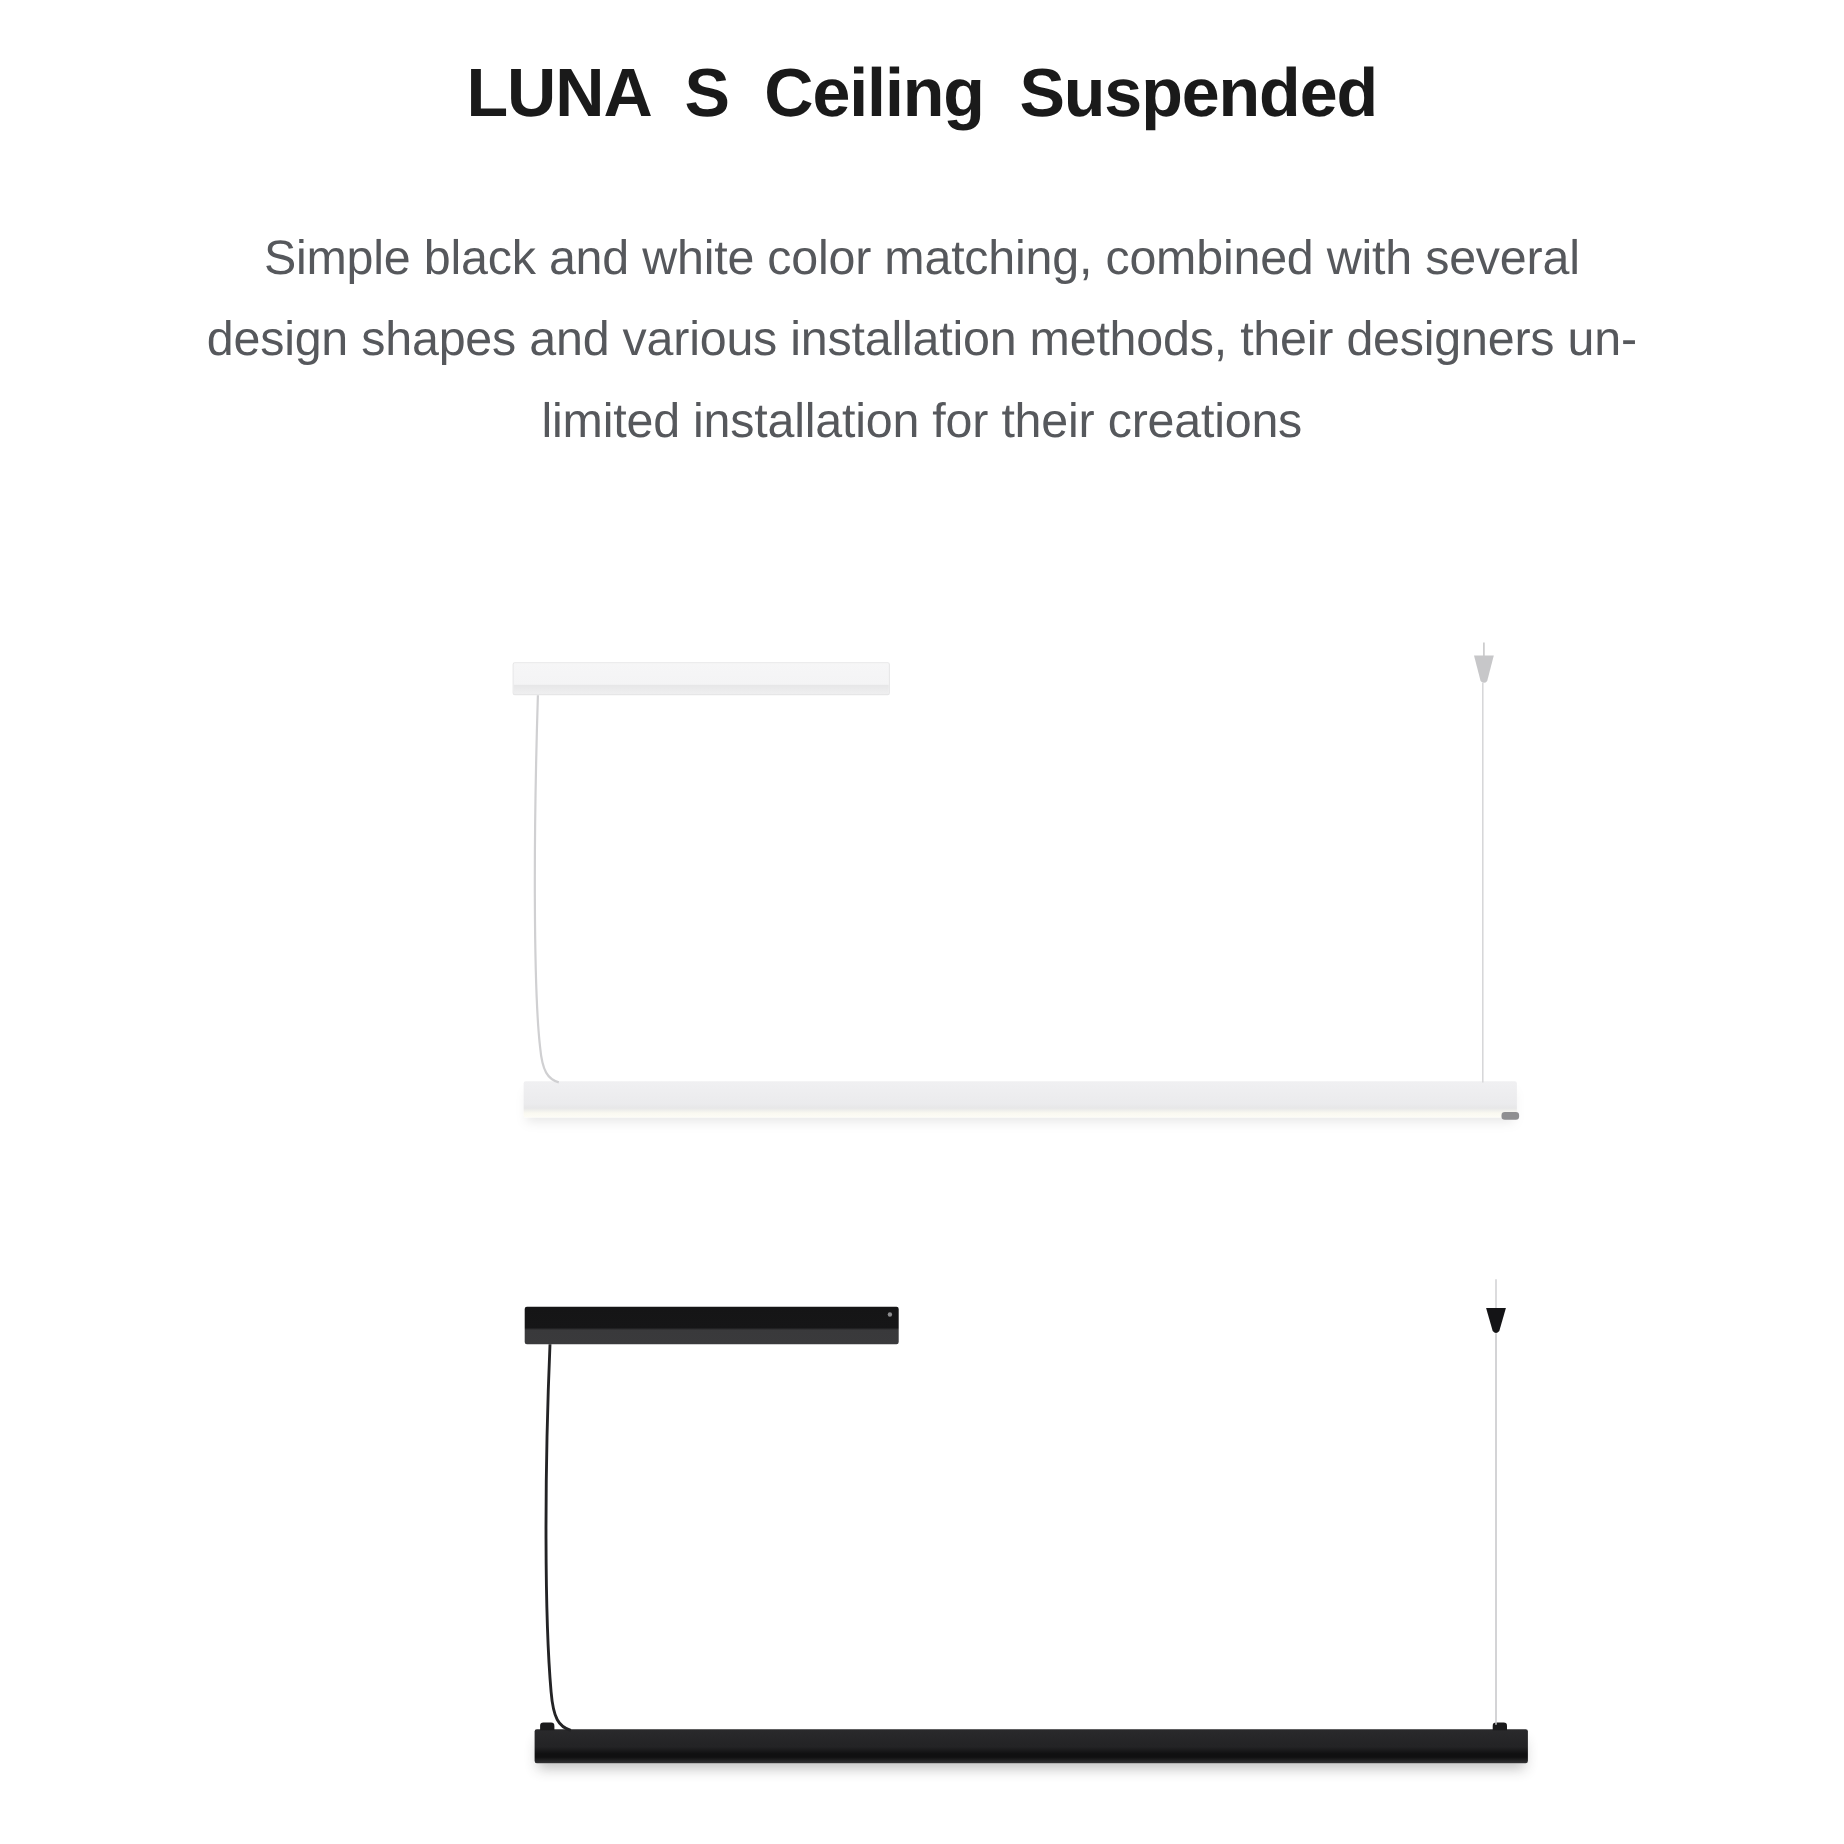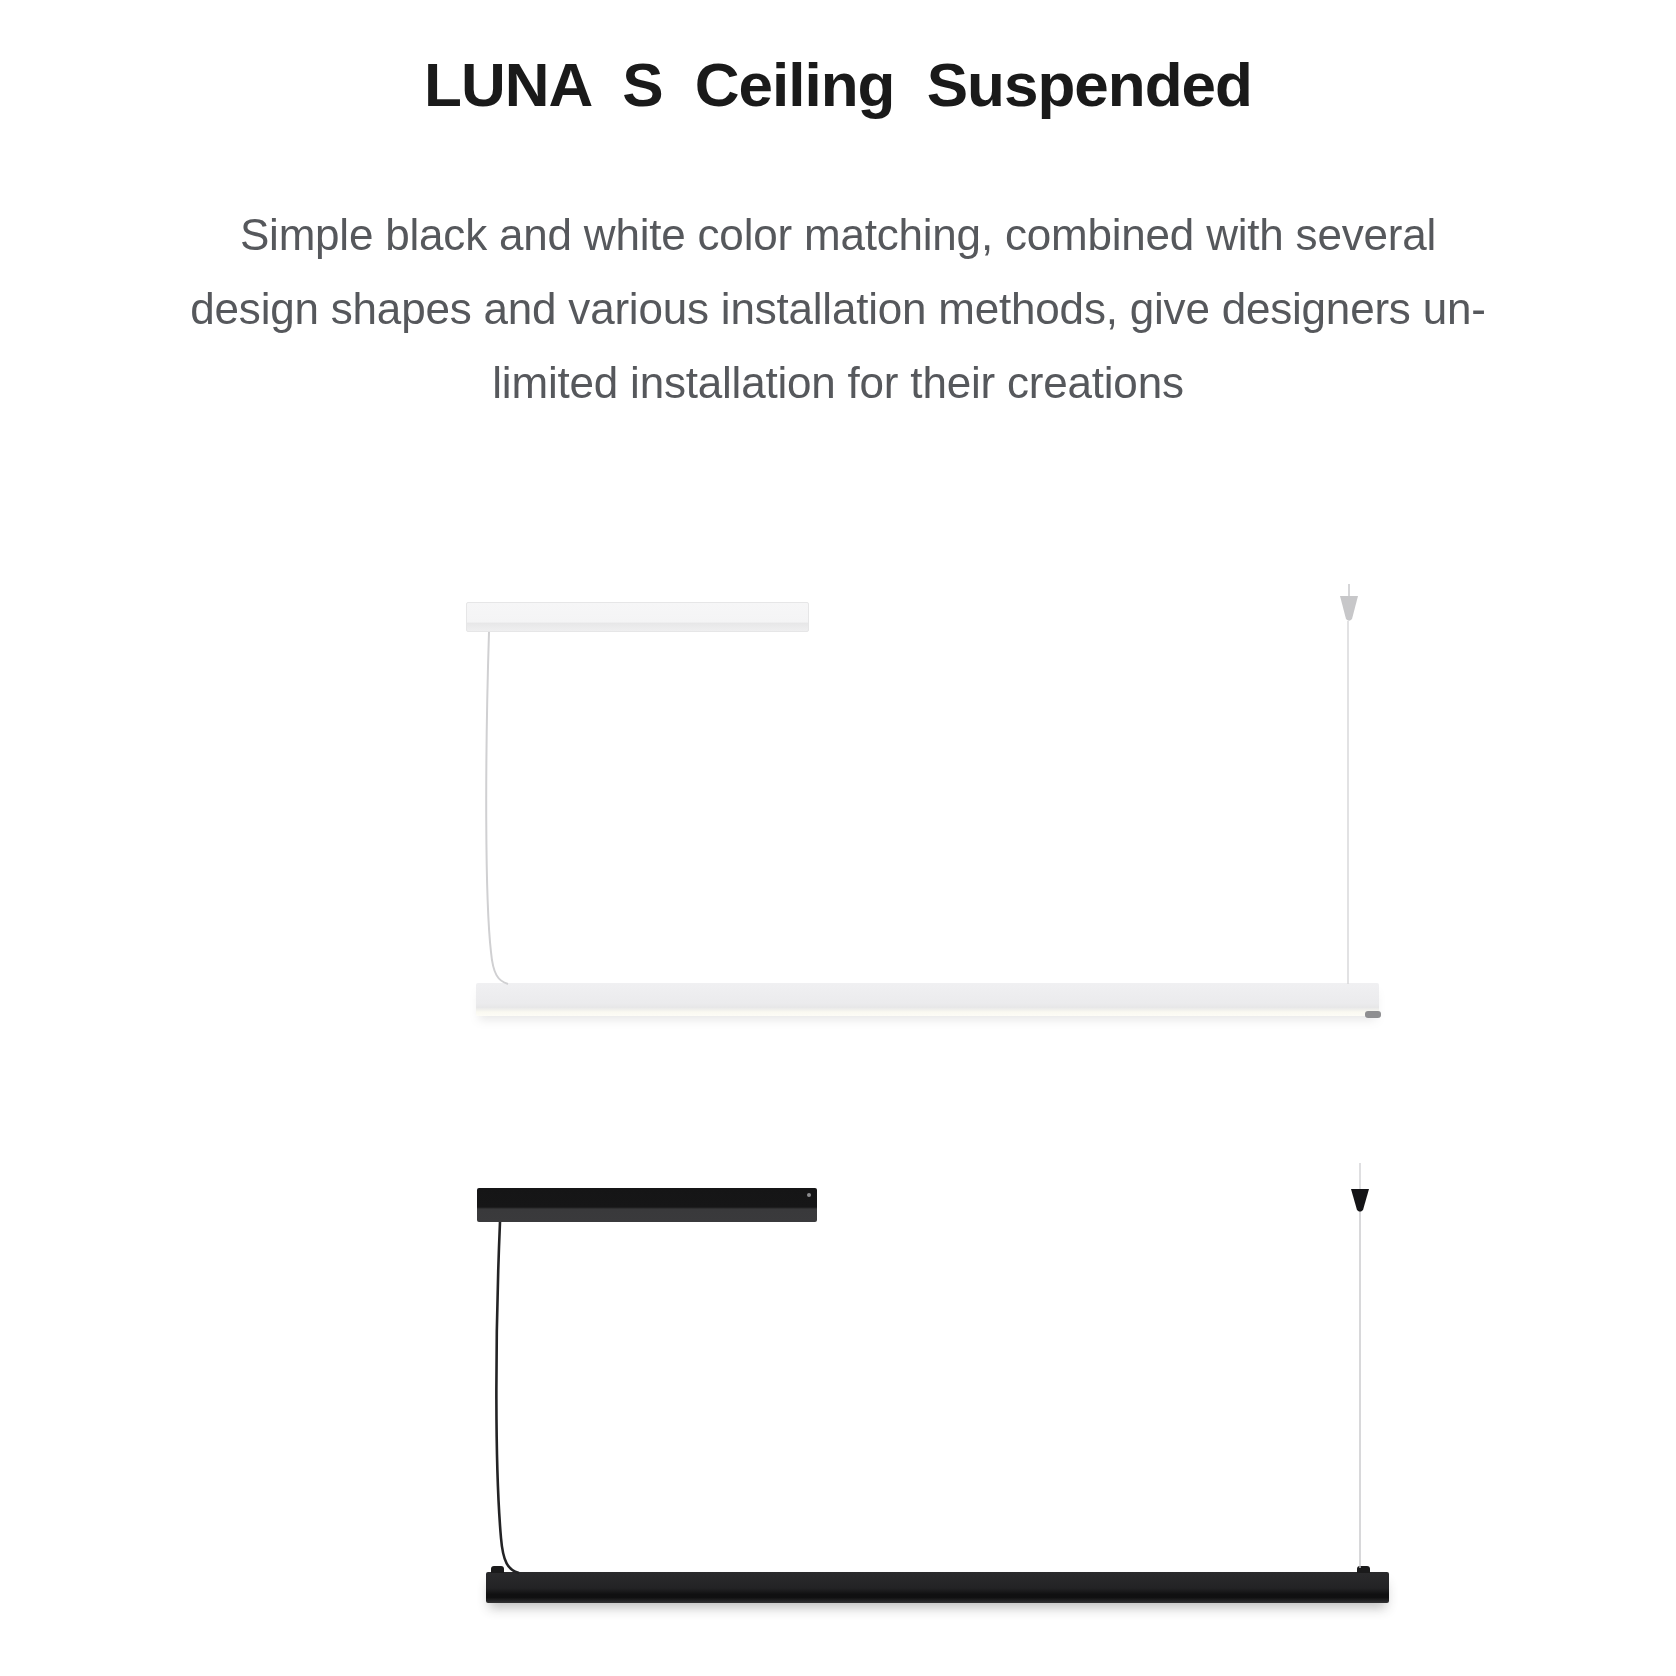--- a/index.html
+++ b/index.html
@@ -108,21 +108,21 @@
 </style>
 </head>
 <body>
 
 <div class="canvas">
 
   <h1 class="page-title">LUNA S Ceiling Suspended</h1>
 
   <div class="description">
     <div>Simple black and white color matching, combined with several</div>
-    <div>design shapes and various installation methods, give designers un-</div>
+    <div>design shapes and various installation methods, their designers un-</div>
     <div>limited installation for their creations</div>
   </div>
 
   <div>
     <div class="part white-rail"></div>
     <div class="part white-bar">
       <span class="white-endcap"></span>
     </div>
   </div>
 

